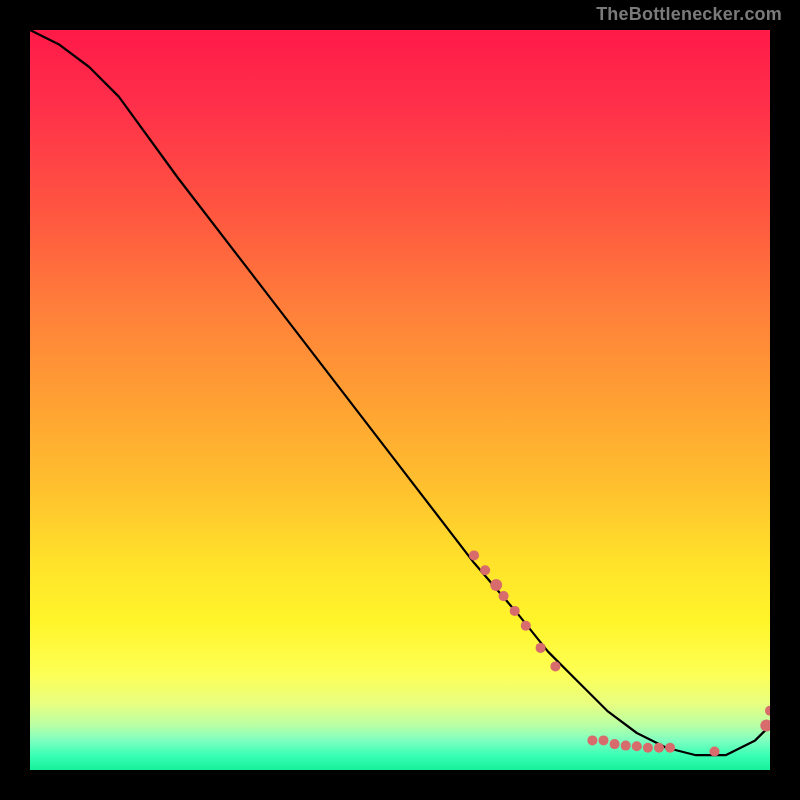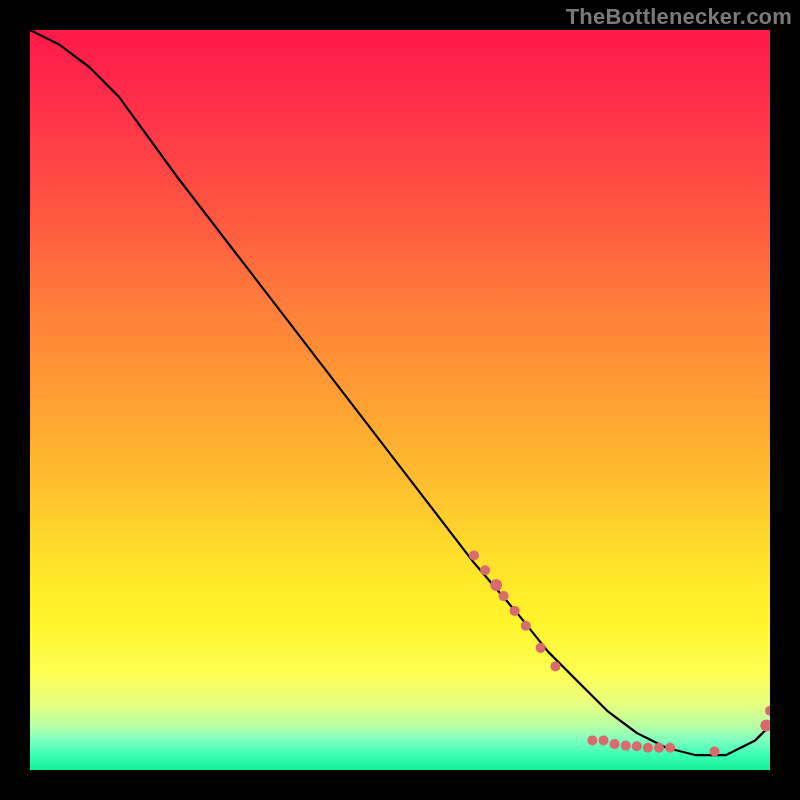--- a/index.html
+++ b/index.html
@@ -13,23 +13,23 @@
   }
   .frame {
     position: relative;
     width: 800px;
     height: 800px;
     background: #000;
   }
   .attribution {
     position: absolute;
     top: 4px;
-    right: 8px;
+    right: 18px;
     color: #7a7a7a;
-    font-size: 22px;
+    font-size: 18px;
     font-weight: 600;
     letter-spacing: 0.2px;
   }
   .plot {
     position: absolute;
     left: 30px;
     top: 30px;
     width: 740px;
     height: 740px;
     

